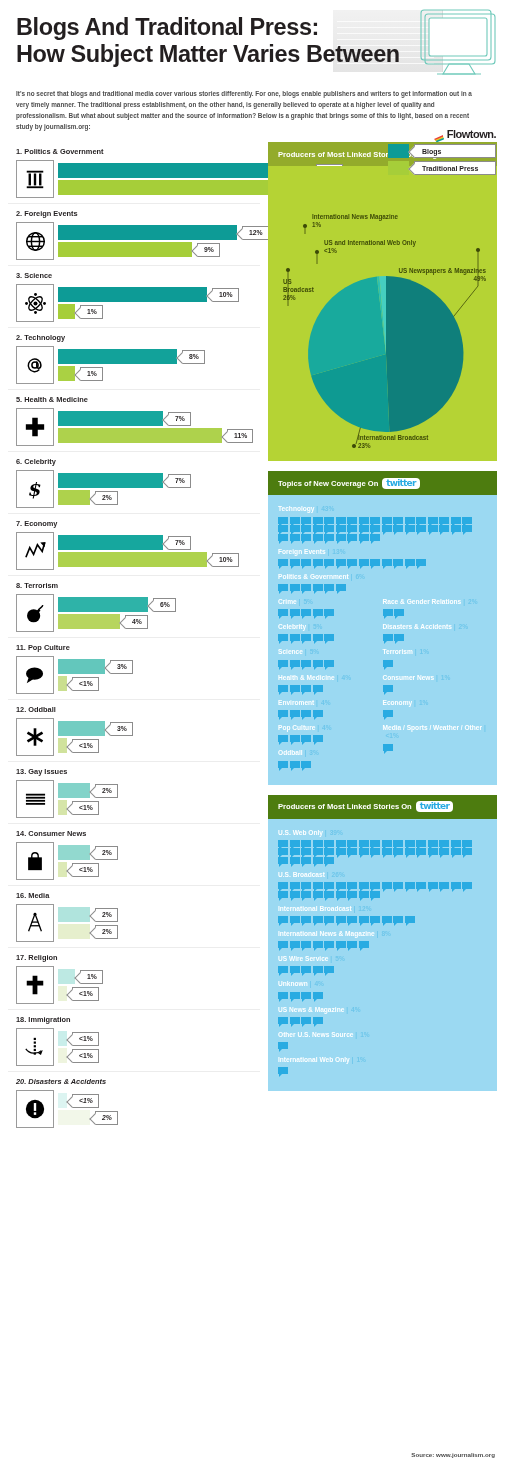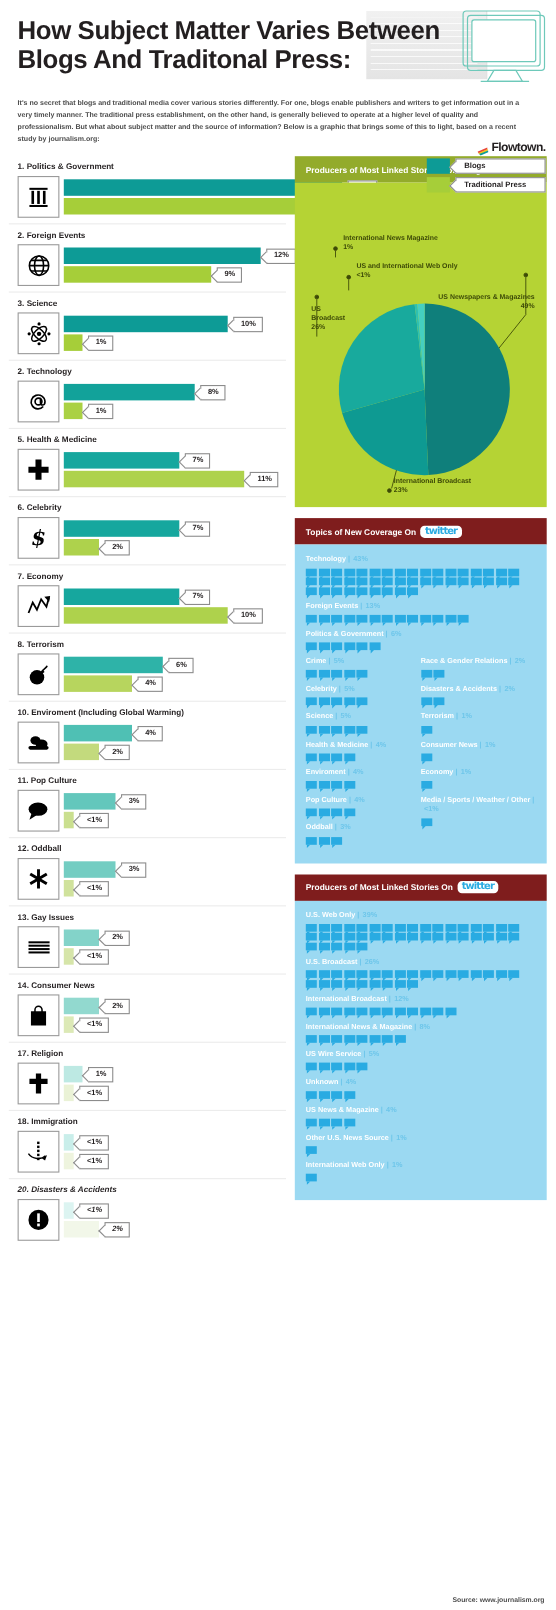--- a/index.html
+++ b/index.html
@@ -87,21 +87,21 @@
   .panel { margin-bottom: 10px; }
   .panel-head {
     height: 24px; display: flex; align-items: center; padding-left: 10px;
     font-size: 7.6px; font-weight: bold; color: #ffffff;
   }
   .panel-body { padding: 10px; }
 
   .pie-panel .panel-head { background: #93ab2b; }
   .pie-panel .panel-body { background: #b5d334; height: 295px; position: relative; }
 
-  .tw-panel .panel-head { background: #7f1d1d; }
+  .tw-panel .panel-head { background: #4d7c0f; }
   .tw-panel .panel-body { background: #9bd9f2; }
 
   .twitter-logo {
     display: inline-block; background: #fff; color: #29abe2;
     font-size: 9px; font-weight: bold; letter-spacing: -0.8px;
     border-radius: 4px; padding: 1px 4px 1px 4px; margin-left: 4px;
     line-height: 9px; font-family: "DejaVu Sans", sans-serif;
   }
 
   
@@ -136,22 +136,22 @@
       <g fill="none" stroke="#6ec9ba" stroke-width="1.1">
         <rect x="2" y="2" width="70" height="50" rx="3"></rect>
         <rect x="6" y="6" width="70" height="50" rx="3"></rect>
         <rect x="10" y="10" width="58" height="38" rx="2" fill="#ffffff"></rect>
         <path d="M30 56 L24 66 L56 66 L50 56 Z"></path>
         <line x1="18" y1="66" x2="62" y2="66"></line>
       </g>
     </svg>
   </div>
   <div class="title">
+    <div>Blogs And Traditonal Press:</div>
     <div>How Subject Matter Varies Between</div>
-    <div>Blogs And Traditonal Press:</div>
   </div>
 </div>
 
 <div class="intro">It's no secret that blogs and traditional media cover various stories differently. For one, blogs enable publishers and writers to get information out in a very timely manner. The traditional press establishment, on the other hand, is generally believed to operate at a higher level of quality and professionalism. But what about subject matter and the source of information? Below is a graphic that brings some of this to light, based on a recent study by journalism.org:</div>
 
 <div class="legend-block">
   <div class="flowtown">
     <span class="ft-mark">
       <svg viewBox="0 0 11 10" width="11" height="10">
         <path d="M0 6 L9 2 L9 4 L1.5 7.5 Z" fill="#e8403a"></path>
@@ -357,44 +357,20 @@
               <div class="cal">6%</div>
             </div>
             <div class="bar-row">
               <div class="bar" style="width:62px;background:#b7d55e;"></div>
               <div class="cal">4%</div>
             </div>
           </div>
         </div>
       </div>
       <div class="cat">
-        <div class="cat-title">10. Enviroment (Including Global Warming)</div>
-        <div class="cat-body">
-          <div class="icon-box">
-            <svg viewBox="0 0 24 24" width="22" height="22">
-              <g fill="#000">
-                <ellipse cx="9" cy="10" rx="5" ry="4.2"></ellipse>
-                <ellipse cx="15" cy="13.5" rx="6" ry="4.5"></ellipse>
-                <rect x="2" y="15.5" width="20" height="3.6" rx="1.8"></rect>
-              </g>
-            </svg>
-          </div>
-          <div class="bars">
-            <div class="bar-row">
-              <div class="bar" style="width:62px;background:#4fc0b4;"></div>
-              <div class="cal">4%</div>
-            </div>
-            <div class="bar-row">
-              <div class="bar" style="width:32px;background:#c3da7d;"></div>
-              <div class="cal">2%</div>
-            </div>
-          </div>
-        </div>
-      </div>
-      <div class="cat">
         <div class="cat-title">11. Pop Culture</div>
         <div class="cat-body">
           <div class="icon-box">
             <svg viewBox="0 0 24 24" width="22" height="22">
               <ellipse cx="11.5" cy="10.5" rx="9.3" ry="6.6" fill="#000"></ellipse>
               <path d="M5 15 L3 21 L10 16.5 Z" fill="#000"></path>
             </svg>
           </div>
           <div class="bars">
             <div class="bar-row">
@@ -467,20 +443,46 @@
             </svg>
           </div>
           <div class="bars">
             <div class="bar-row">
               <div class="bar" style="width:32px;background:#92d9cf;"></div>
               <div class="cal">2%</div>
             </div>
             <div class="bar-row">
               <div class="bar" style="width:9px;background:#dce9b6;"></div>
               <div class="cal">&lt;1%</div>
+            </div>
+          </div>
+        </div>
+      </div>
+      <div class="cat">
+        <div class="cat-title">16. Media</div>
+        <div class="cat-body">
+          <div class="icon-box">
+            <svg viewBox="0 0 24 24" width="22" height="22">
+              <g fill="none" stroke="#000" stroke-width="1.4">
+                <path d="M12 2 L5 21"></path>
+                <path d="M12 2 L19 21"></path>
+                <line x1="8.6" y1="11" x2="15.4" y2="11"></line>
+                <line x1="7.2" y1="15" x2="16.8" y2="15"></line>
+              </g>
+              <circle cx="12" cy="2.5" r="1.6" fill="#000"></circle>
+            </svg>
+          </div>
+          <div class="bars">
+            <div class="bar-row">
+              <div class="bar" style="width:32px;background:#b0e4dd;"></div>
+              <div class="cal">2%</div>
+            </div>
+            <div class="bar-row">
+              <div class="bar" style="width:32px;background:#e6efcd;"></div>
+              <div class="cal">2%</div>
             </div>
           </div>
         </div>
       </div>
       <div class="cat">
         <div class="cat-title">17. Religion</div>
         <div class="cat-body">
           <div class="icon-box">
             <svg viewBox="0 0 24 24" width="22" height="22">
               <path d="M9.4 2h5.2v5.4H21v5.2h-6.4V22H9.4v-9.4H3V7.4h6.4z" fill="#000"></path>

